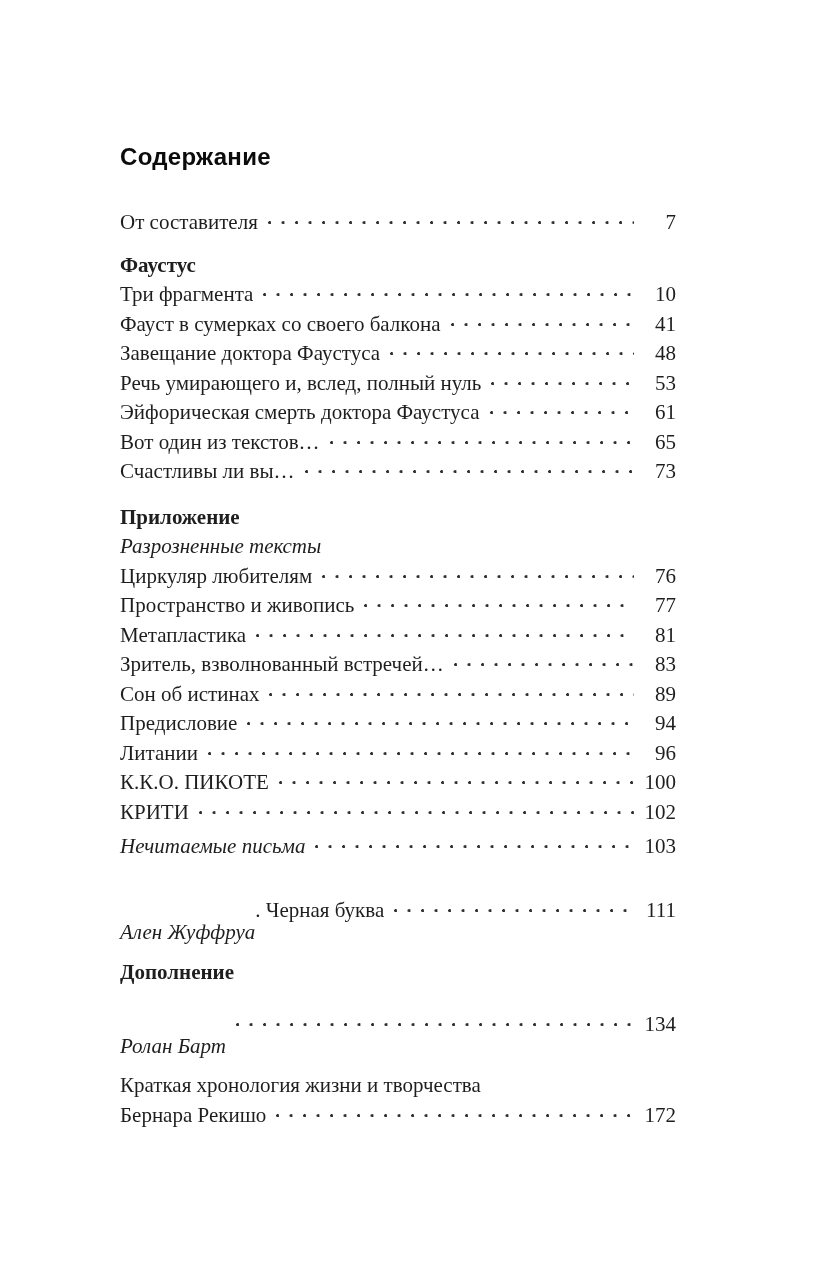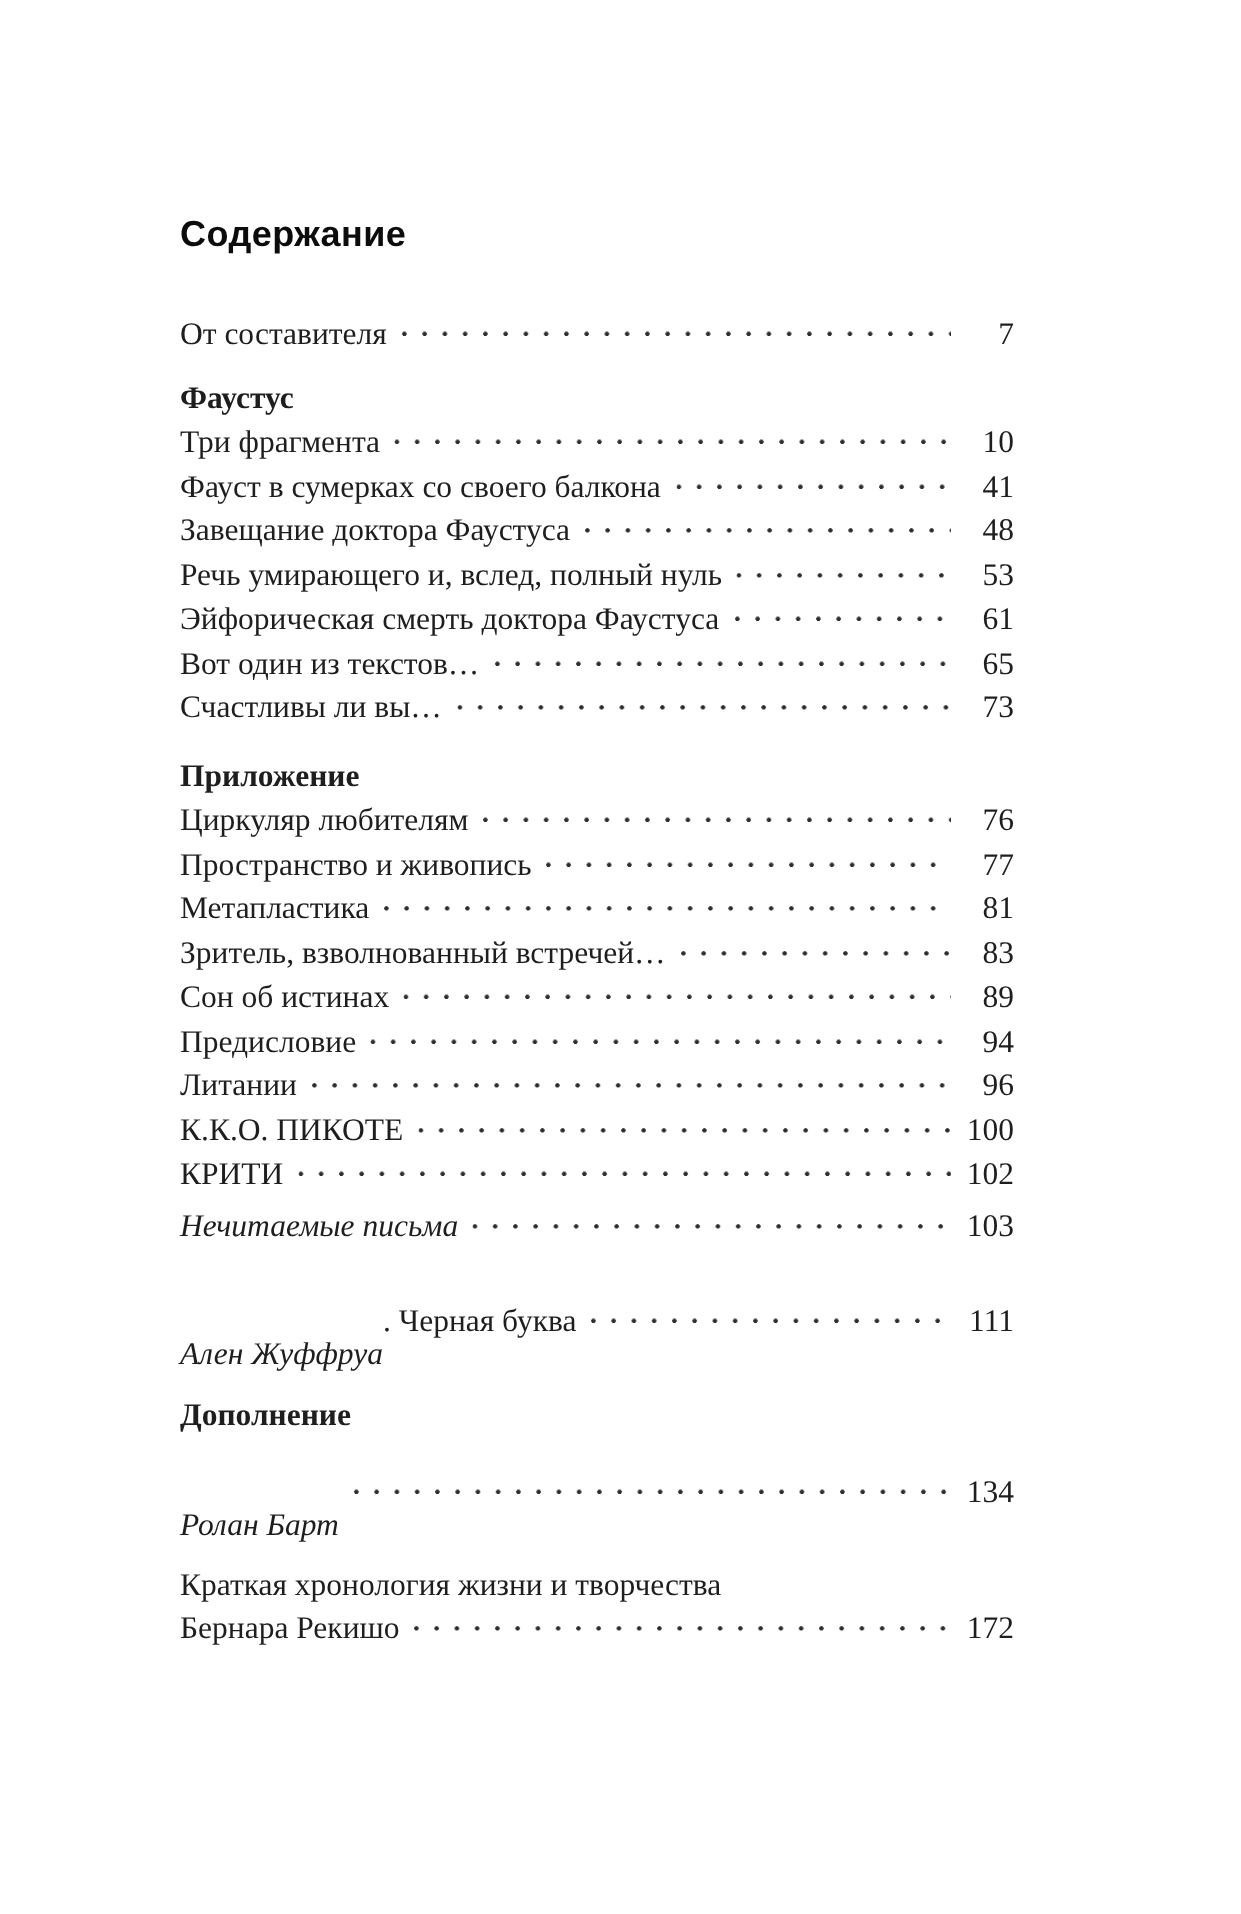--- a/index.html
+++ b/index.html
@@ -121,20 +121,23 @@
   <div class="row entry">
     <span class="t">Счастливы ли вы…</span>
     <span class="leader"></span>
     <span class="pg">73</span>
   </div>
 
   <div class="row section mt16">
     <span class="t">Приложение</span>
   </div>
 
+  <div class="row sub">
+    <span class="t">Разрозненные тексты</span>
+  </div>
 
   <div class="row entry">
     <span class="t">Циркуляр любителям</span>
     <span class="leader"></span>
     <span class="pg">76</span>
   </div>
 
   <div class="row entry">
     <span class="t">Пространство и живопись</span>
     <span class="leader"></span>

